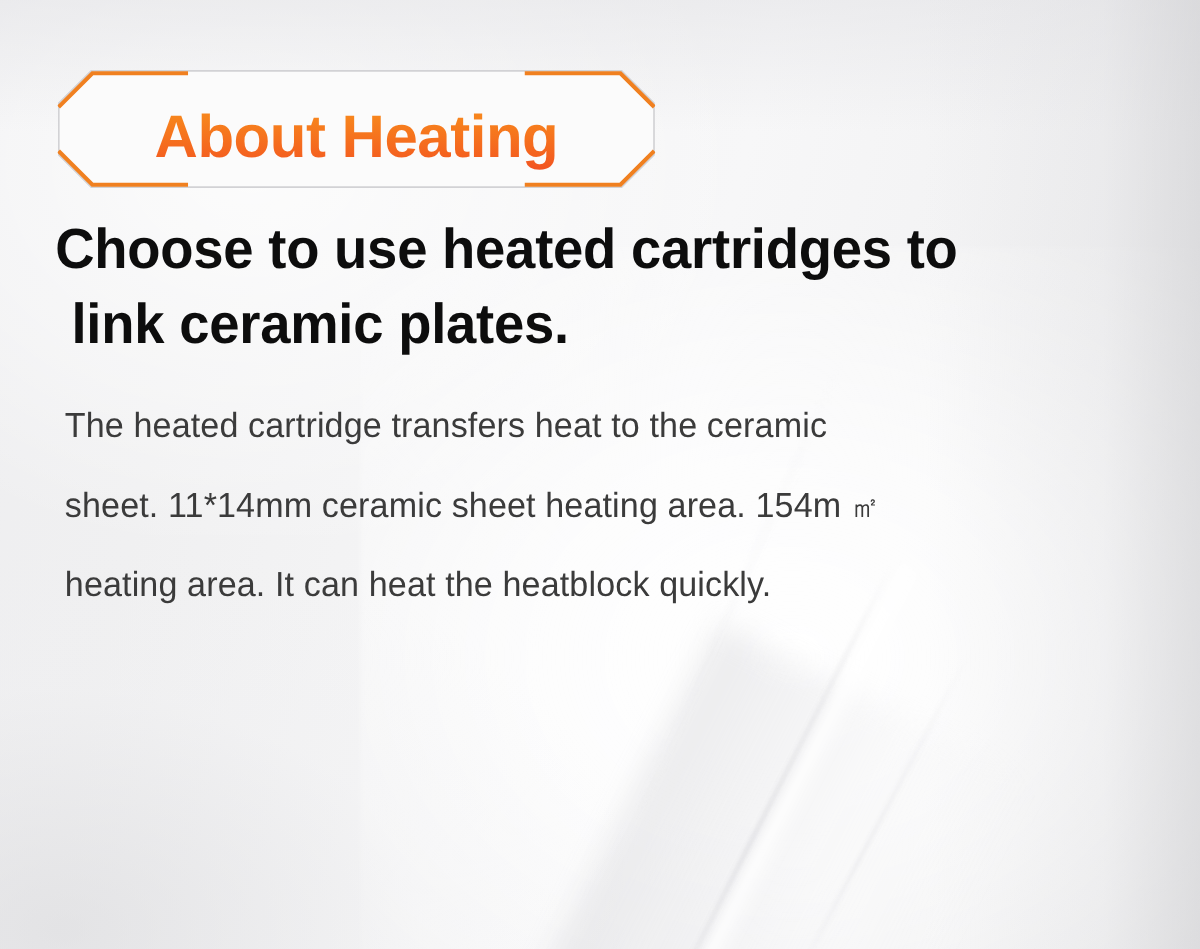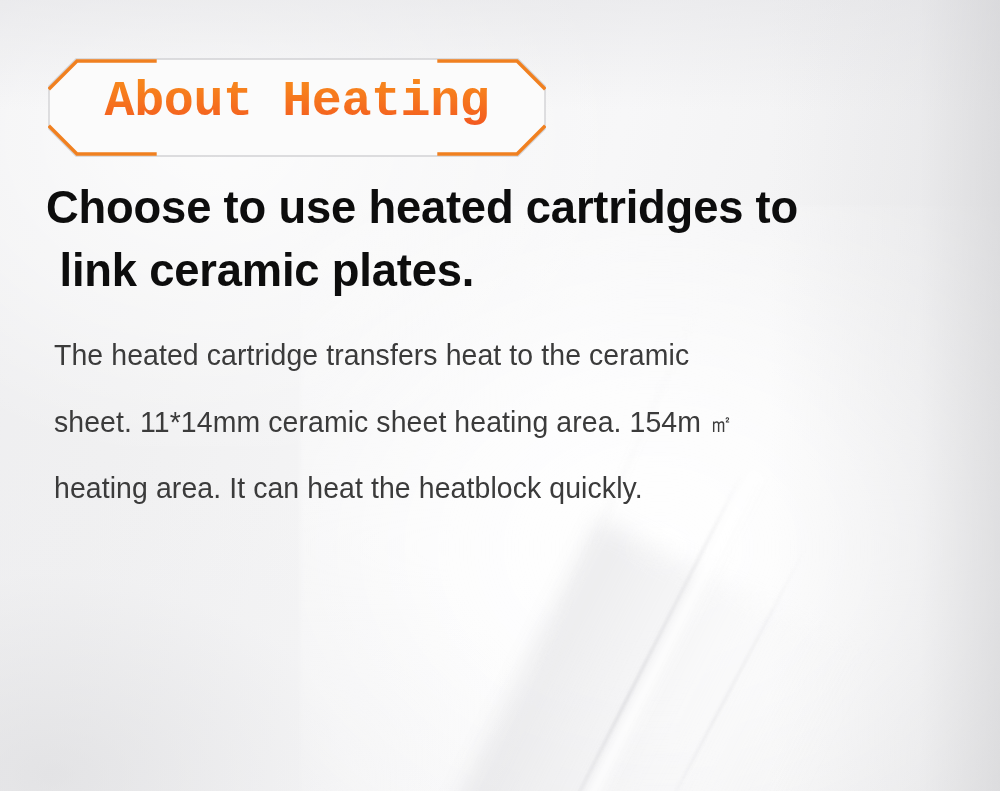--- a/index.html
+++ b/index.html
@@ -182,21 +182,21 @@
     height: 99px;
   }
   .badge-svg {
     position: absolute;
     inset: 0;
     display: block;
   }
   .badge-title {
     position: absolute;
     left: 0;
-    top: 0;
+    top: 12px;
     width: 498px;
     height: 99px;
     display: flex;
     align-items: center;
     justify-content: center;
     font-size: 50px;
     font-weight: bold;
     letter-spacing: -0.4px;
     line-height: 1;
     padding-bottom: 12px;
@@ -205,21 +205,20 @@
         #f79021 0%,
         #f7841d 28%,
         #f4601f 62%,
         #ef3f26 88%,
         #ec3429 100%);
     -webkit-background-clip: text;
     background-clip: text;
     color: transparent;
     -webkit-text-fill-color: transparent;
     white-space: nowrap;
-    font-family: Liberation Mono, monospace;
   }
 
   
   .headline {
     position: absolute;
     left: 46px;
     top: 176px;
     width: 940px;
     color: #0d0d0d;
     font-size: 47px;

